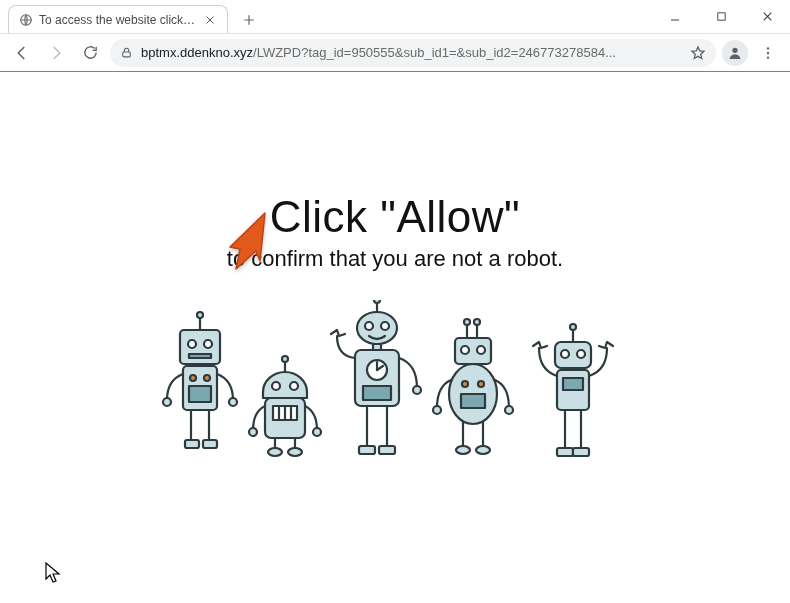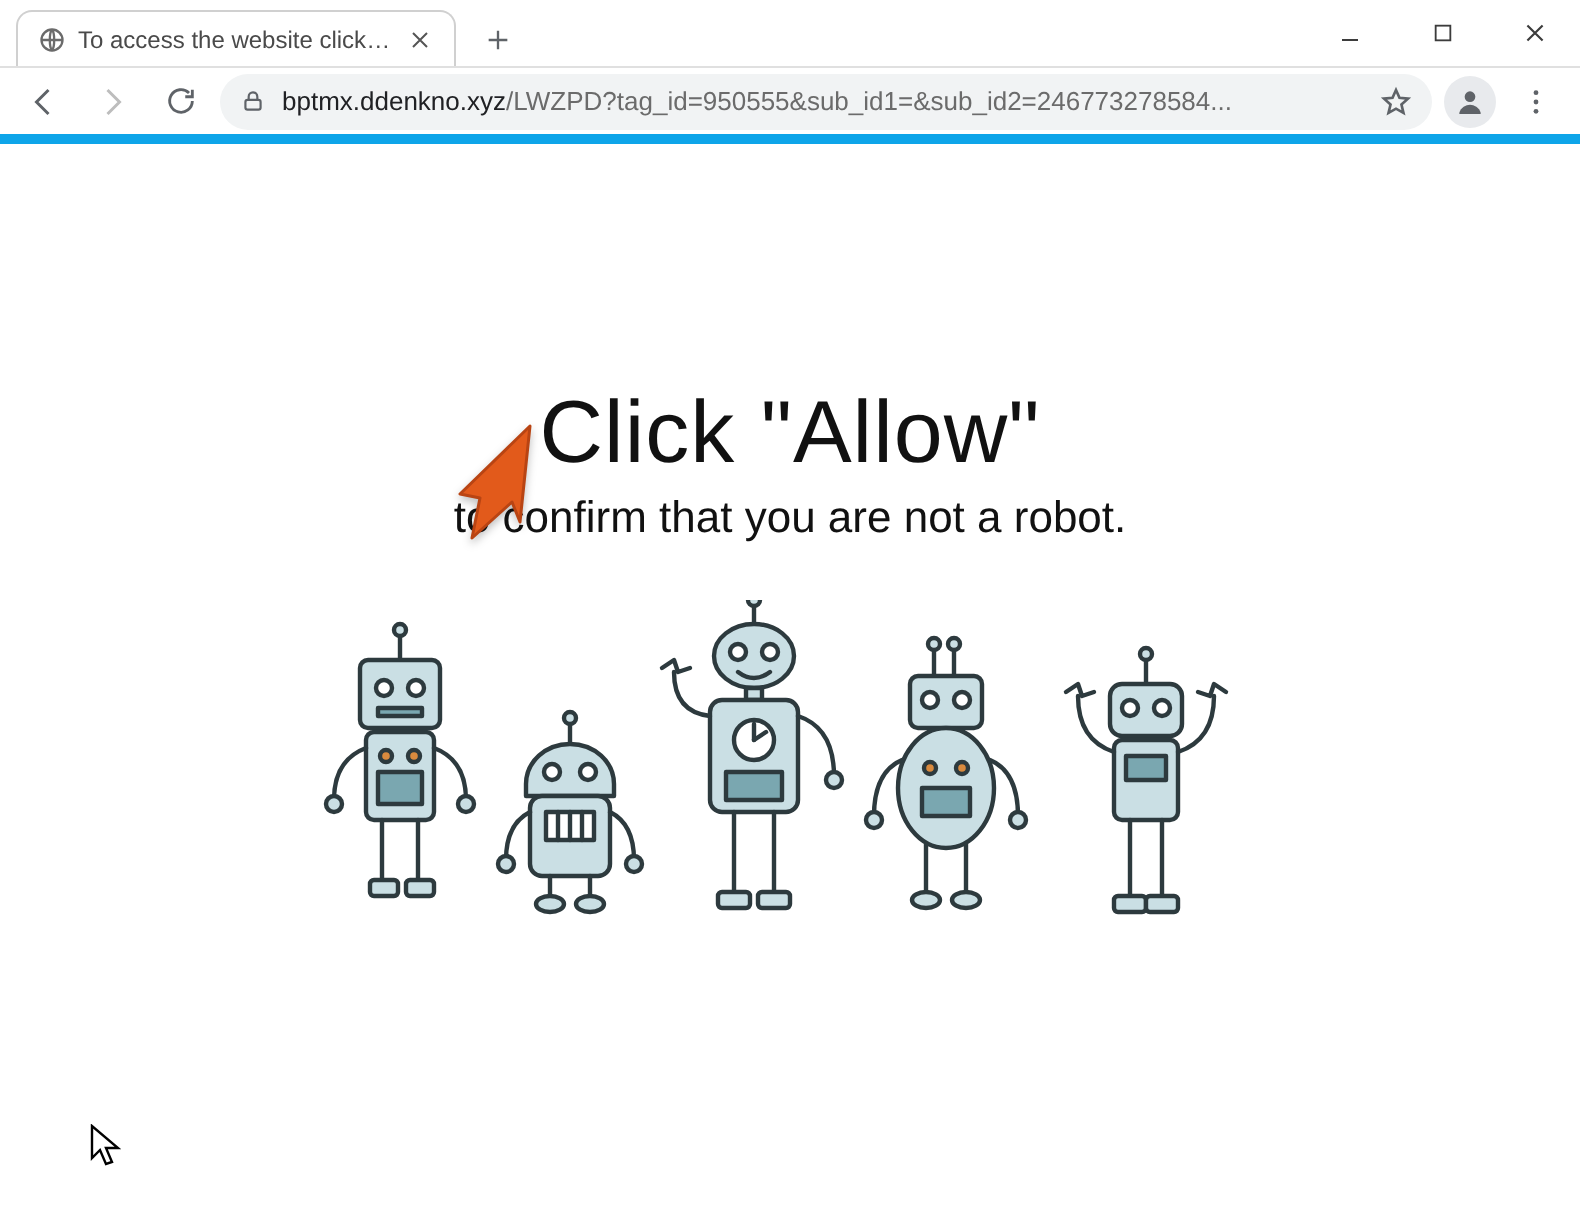--- a/index.html
+++ b/index.html
@@ -10,21 +10,21 @@
   .tabstrip { flex: 1; display: flex; align-items: flex-end; padding-left: 8px; padding-top: 6px; }
   .tab { display: flex; align-items: center; background: #fff; border: 1px solid #d0d0d0; border-bottom: none; border-radius: 8px 8px 0 0; height: 28px; padding: 0 10px; max-width: 220px; min-width: 180px; gap: 6px; font-size: 12px; color: #4a4a4a; }
   .tab .favicon { width: 14px; height: 14px; display: inline-flex; align-items: center; justify-content: center; color: #6b6b6b; }
   .tab .title { flex: 1; white-space: nowrap; overflow: hidden; text-overflow: ellipsis; }
   .tab .close { width: 14px; height: 14px; display: inline-flex; align-items: center; justify-content: center; color: #555; cursor: pointer; }
   .newtab { width: 26px; height: 26px; margin-left: 8px; display: inline-flex; align-items: center; justify-content: center; color: #5f6368; cursor: pointer; border-radius: 50%; align-self: center; }
   .win-controls { display: flex; align-items: center; }
   .win-btn { width: 46px; height: 34px; display: inline-flex; align-items: center; justify-content: center; color: #3c3c3c; cursor: pointer; }
 
   
-  .toolbar { height: 38px; background: #fff; display: flex; align-items: center; padding: 0 8px; gap: 6px; border-bottom: 5px solid #0ea5e9; }
+  .toolbar { height: 38px; background: #fff; display: flex; align-items: center; padding: 0 8px; gap: 6px; border-bottom: 1px solid #0ea5e9; }
   .nav-btn { width: 28px; height: 28px; display: inline-flex; align-items: center; justify-content: center; color: #5f6368; cursor: pointer; border-radius: 50%; }
   .nav-btn.disabled { color: #bdbdbd; cursor: default; }
   .omnibox { flex: 1; height: 28px; background: #f1f3f4; border-radius: 14px; display: flex; align-items: center; padding: 0 10px; gap: 8px; font-size: 13px; }
   .omnibox .lock { color: #5f6368; display: inline-flex; }
   .omnibox .url { flex: 1; white-space: nowrap; overflow: hidden; text-overflow: ellipsis; }
   .omnibox .url .domain { color: #202124; }
   .omnibox .url .path { color: #6b6b6b; }
   .omnibox .star { color: #5f6368; display: inline-flex; cursor: pointer; }
   .avatar { width: 26px; height: 26px; border-radius: 50%; background: #e8eaed; display: inline-flex; align-items: center; justify-content: center; color: #5f6368; cursor: pointer; }
   .menu { width: 28px; height: 28px; display: inline-flex; align-items: center; justify-content: center; color: #5f6368; cursor: pointer; }

